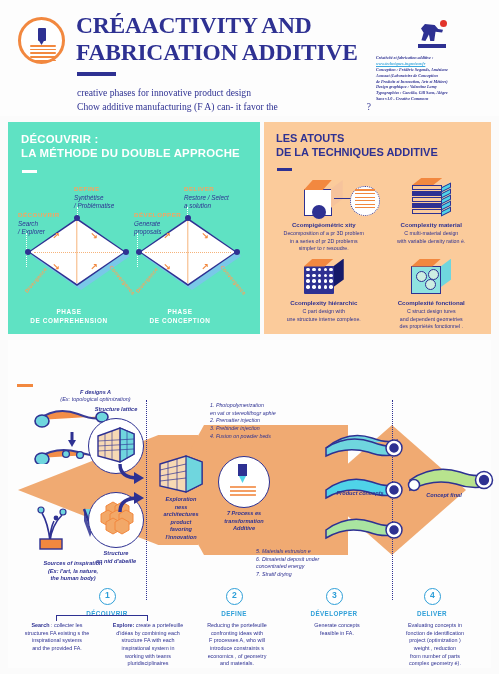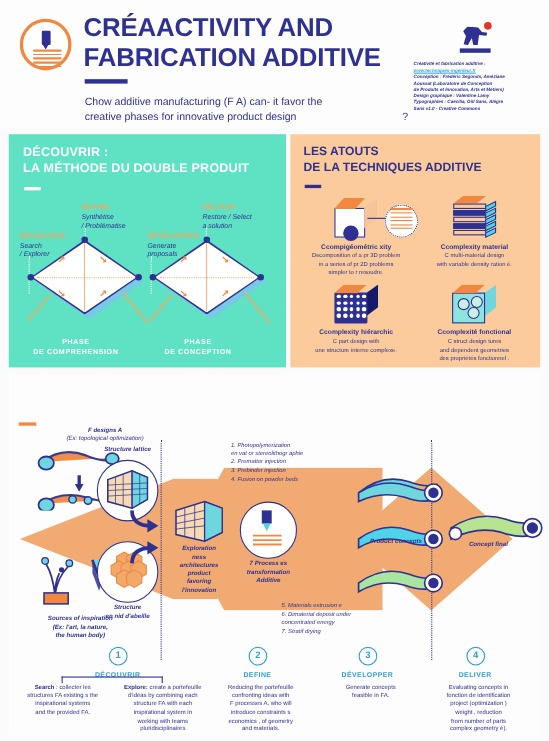--- a/index.html
+++ b/index.html
@@ -2,21 +2,21 @@
 <html><head>
 <meta charset="utf-8">
 <style>
   html,body{margin:0;padding:0;background:#ffffff;}
   body{width:499px;height:674px;overflow:hidden;
        font-family:"Liberation Sans","DejaVu Sans",sans-serif;
        -webkit-font-smoothing:antialiased;}
   .poster{position:relative;width:499px;height:674px;background:#fbfbfb;overflow:hidden;}
 
   
-  .header{position:relative;height:116px;background:#fdfdfd;}
+  .header{position:relative;height:116px;background:#fdfdfd;font-family:Liberation Serif, serif;}
   .logo-mark{position:absolute;left:18px;top:17px;width:47px;height:47px;border-radius:50%;
              border:3px solid #f2883f;box-sizing:border-box;background:#fff;}
   .logo-mark .nozzle{position:absolute;left:50%;top:8px;transform:translateX(-50%);
              width:8px;height:13px;background:#2e3192;border-radius:1px;}
   .logo-mark .nozzle:after{content:"";position:absolute;left:1px;top:12px;width:6px;height:5px;
              background:#2e3192;clip-path:polygon(0 0,100% 0,50% 100%);}
   .logo-mark .lines{position:absolute;left:9px;top:25px;width:26px;height:14px;}
   .logo-mark .lines i{display:block;height:1.6px;background:#f2883f;margin-bottom:2.1px;border-radius:1px;}
 
   .title-main{position:absolute;left:76px;top:12px;width:300px;
@@ -158,22 +158,22 @@
           <i></i>
           <i></i>
         </div>
     </div>
     <div class="title-main">
       <div>CRÉAACTIVITY AND</div>
       <div>FABRICATION ADDITIVE</div>
     </div>
     <div class="title-rule"></div>
     <div class="subtitle">
+      <div>creative phases for innovative product design</div>
       <div>Chow additive manufacturing (F   A) can-  it favor the</div>
-      <div>creative phases for innovative product design</div>
       <span class="q">?</span>
     </div>
 
     <div class="brand">
       <div class="bmark">
         <div class="dot"></div>
           <div class="fig"></div>
           <div class="base"></div>
       </div>
       <div class="credits">
@@ -185,21 +185,21 @@
         <div>Design graphique : Valentine Lamy</div>
         <div>Typographies : Caecilia, Gill Sans, Alégre</div>
         <div>Sans v1.0 - Creative Commons</div>
       </div>
     </div>
   </div>
 
   <div class="teal">
     <h2>
       <span>DÉCOUVRIR :</span><br>
-      <span>LA MÉTHODE DU DOUBLE PRODUIT</span>
+      <span>LA MÉTHODE DU DOUBLE APPROCHE</span>
     </h2>
     <div class="rule"></div>
 
     <div class="dd">
 
       <div class="ddlab" style="left:0px;top:34px;">
         <div class="cap">DÉCOUVRIR</div>
         <div class="txt">
           <span>Search</span><br>
           <span>/ Explorer</span>

